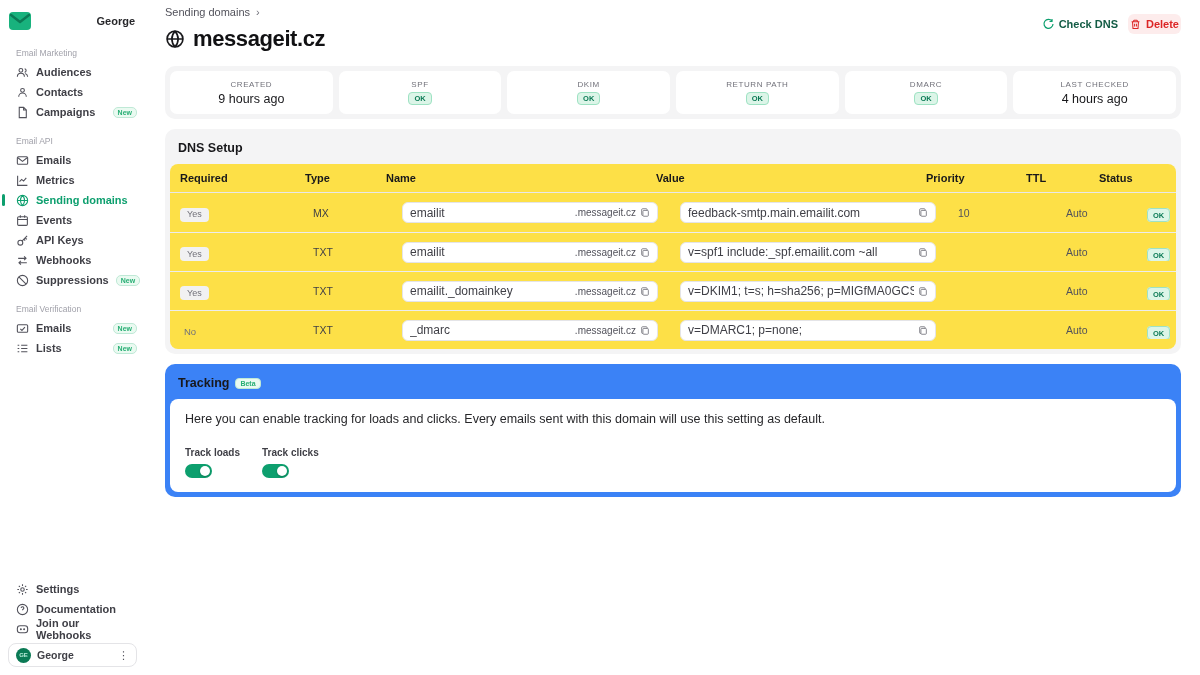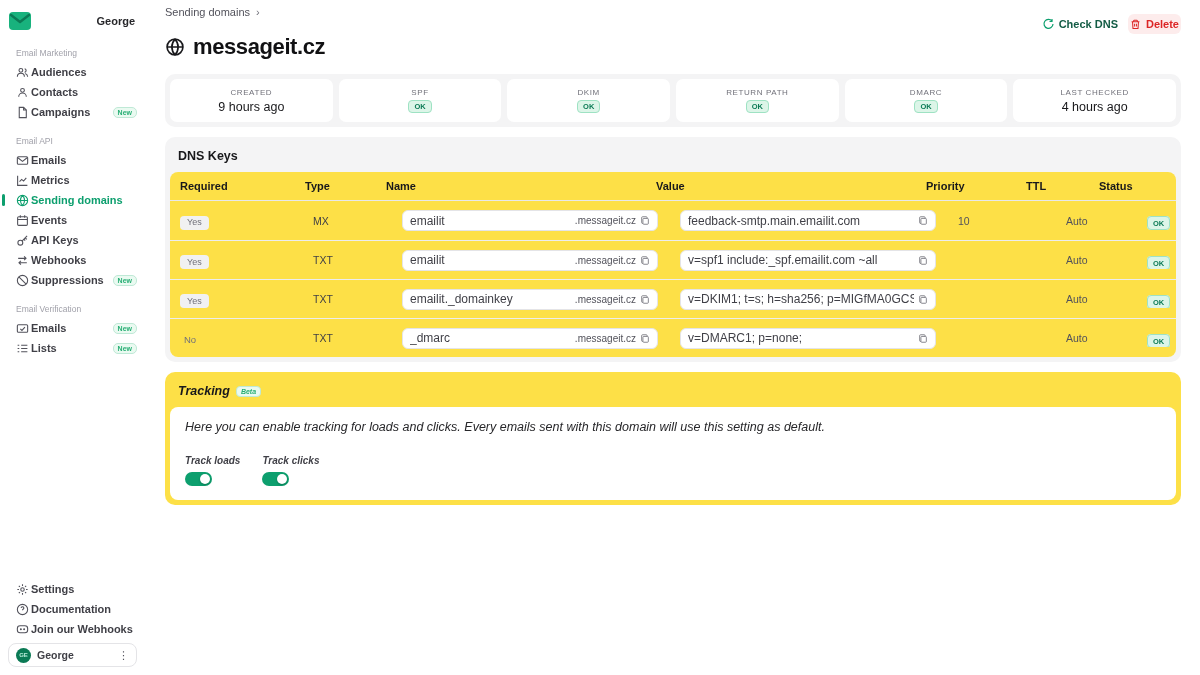--- a/index.html
+++ b/index.html
@@ -4,39 +4,39 @@
 <style>
   * { margin:0; padding:0; box-sizing:border-box; }
   html,body { width:1200px; height:675px; background:#ffffff; font-family:"Liberation Sans", sans-serif; color:#18181b; overflow:hidden; }
 
   
   .sidebar { position:fixed; left:0; top:0; width:145px; height:675px; background:#fff; display:flex; flex-direction:column; padding:8px 0 8px 0; }
   .sb-header { display:flex; align-items:center; justify-content:space-between; padding:2px 10px 2px 8px; }
   .logo { width:24px; height:22px; }
   .ws-name { font-size:11px; font-weight:700; color:#27272a; }
   .sb-section-label { font-size:8.5px; color:#a1a1aa; padding:0 8px; margin:14px 0 4px 8px; }
-  .sb-item { position:relative; display:flex; align-items:center; gap:2px; height:20px; padding:0 8px 0 16px; font-size:11px; font-weight:600; color:#3f3f46; cursor:pointer; }
+  .sb-item { position:relative; display:flex; align-items:center; gap:7px; height:20px; padding:0 8px 0 16px; font-size:11px; font-weight:600; color:#3f3f46; cursor:pointer; }
   .sb-item .ico { width:13px; height:13px; display:flex; align-items:center; justify-content:center; color:#52525b; flex:0 0 13px; }
   .sb-item.active { color:#0d9f6e; }
   .sb-item.active .ico { color:#0d9f6e; }
   .sb-item.active::before { content:""; position:absolute; left:2px; top:4px; width:3px; height:12px; background:#0d9f6e; border-radius:2px; }
   .new-badge { margin-left:auto; font-size:7px; font-weight:700; color:#27ae74; background:#eafaf1; border:1px solid #bfe9d6; border-radius:5px; padding:1px 4px; line-height:1; }
   .sb-spacer { flex:1; }
   .sb-footer { padding:0 0 0 0; }
   .user-box { margin:4px 8px 0 8px; height:24px; border:1px solid #e4e4e7; border-radius:8px; display:flex; align-items:center; gap:6px; padding:0 7px; cursor:pointer; background:#fff; }
   .avatar { width:15px; height:15px; border-radius:50%; background:#0b7a55; color:#b9ecd9; font-size:6px; font-weight:700; display:flex; align-items:center; justify-content:center; }
   .user-name { font-size:10.5px; font-weight:600; color:#3f3f46; }
   .dots { margin-left:auto; color:#52525b; font-size:11px; line-height:1; letter-spacing:0; }
 
   
   .main { position:fixed; left:145px; top:0; width:1055px; height:675px; background:#fff; padding:6px 19px 0 20px; }
   .topbar { display:flex; align-items:flex-start; justify-content:space-between; }
   .breadcrumb { font-size:11px; color:#52525b; display:flex; align-items:center; gap:6px; }
   .crumb-chev { color:#71717a; font-size:11px; }
-  .page-title-row { display:flex; align-items:center; gap:8px; margin-top:16px; }
+  .page-title-row { display:flex; align-items:center; gap:8px; margin-top:8px; }
   .page-title { font-size:22px; font-weight:700; letter-spacing:-0.4px; color:#111113; }
   .top-actions { display:flex; align-items:center; gap:10px; margin-top:8px; }
   .btn-checkdns { display:flex; align-items:center; gap:5px; font-size:11px; font-weight:600; color:#135c45; background:none; border:none; cursor:pointer; }
   .btn-delete { display:flex; align-items:center; gap:5px; font-size:11px; font-weight:600; color:#dc2626; background:#fdecec; border:none; border-radius:6px; padding:4px 2px; cursor:pointer; }
 
   
   .cards-panel { margin-top:14px; background:#f4f4f5; border-radius:10px; padding:5px; display:flex; gap:6px; }
   .card { flex:1; background:#fff; border-radius:7px; height:43px; display:flex; flex-direction:column; align-items:center; justify-content:center; gap:3px; }
   .card-label { font-size:8px; letter-spacing:0.6px; color:#71717a; font-weight:500; }
   .card-value { font-size:12.5px; color:#18181b; }
@@ -57,21 +57,21 @@
   .yes-badge { display:inline-block; font-size:9px; color:#71717a; background:#f1f1f2; border-radius:4px; padding:2.5px 7px; line-height:1; }
   .no-plain { font-size:9.5px; color:#71717a; padding-left:4px; }
   .type-cell { font-size:10.5px; color:#3f3f46; }
   .field { height:21px; border:1px solid #e4e4e7; border-radius:6px; display:flex; align-items:center; padding:0 7px; gap:4px; background:#fff; }
   .field .fval { font-size:12px; color:#3f3f46; overflow:hidden; white-space:nowrap; flex:1; }
   .field .fsuffix { font-size:10px; color:#52525b; margin-left:auto; flex:0 0 auto; }
   .copy-ic { flex:0 0 auto; color:#71717a; display:flex; cursor:pointer; }
   .plain-cell { font-size:10.5px; color:#52525b; }
 
   
-  .tracking-panel { margin-top:10px; background:#fde047; border-radius:10px; padding:5px;font-style:italic; }
+  .tracking-panel { margin-top:10px; background:#3b82f6; border-radius:10px; padding:5px; }
   .tracking-inner { background:#fff; border-radius:8px; padding:13px 15px 14px 15px; }
   .tracking-desc { font-size:12.5px; color:#27272a; }
   .toggles-row { display:flex; gap:22px; margin-top:21px; }
   .toggle-group { display:flex; flex-direction:column; gap:6px; }
   .toggle-label { font-size:10px; font-weight:600; color:#3f3f46; }
   .switch { width:27px; height:14px; border-radius:999px; background:#0d9f6e; position:relative; cursor:pointer; }
   .switch::after { content:""; position:absolute; right:2px; top:2px; width:10px; height:10px; border-radius:50%; background:#fff; box-shadow:0 1px 2px rgba(0,0,0,.25); }
 
   svg { display:block; }
 </style>
@@ -308,21 +308,21 @@
       <span class="ok-badge">OK</span>
     </div>
     <div class="card">
       <div class="card-label">LAST CHECKED</div>
       <div class="card-value">4 hours ago</div>
     </div>
   </div>
 
   <section class="dns-panel">
     <div class="panel-title-row">
-      <span class="panel-title">DNS Keys</span>
+      <span class="panel-title">DNS Setup</span>
     </div>
     <div class="dns-table">
       <div class="t-row t-head">
         <div class="t-cell">Required</div>
         <div class="t-cell">Type</div>
         <div class="t-cell">Name</div>
         <div class="t-cell">Value</div>
         <div class="t-cell">Priority</div>
         <div class="t-cell">TTL</div>
         <div class="t-cell">Status</div>

